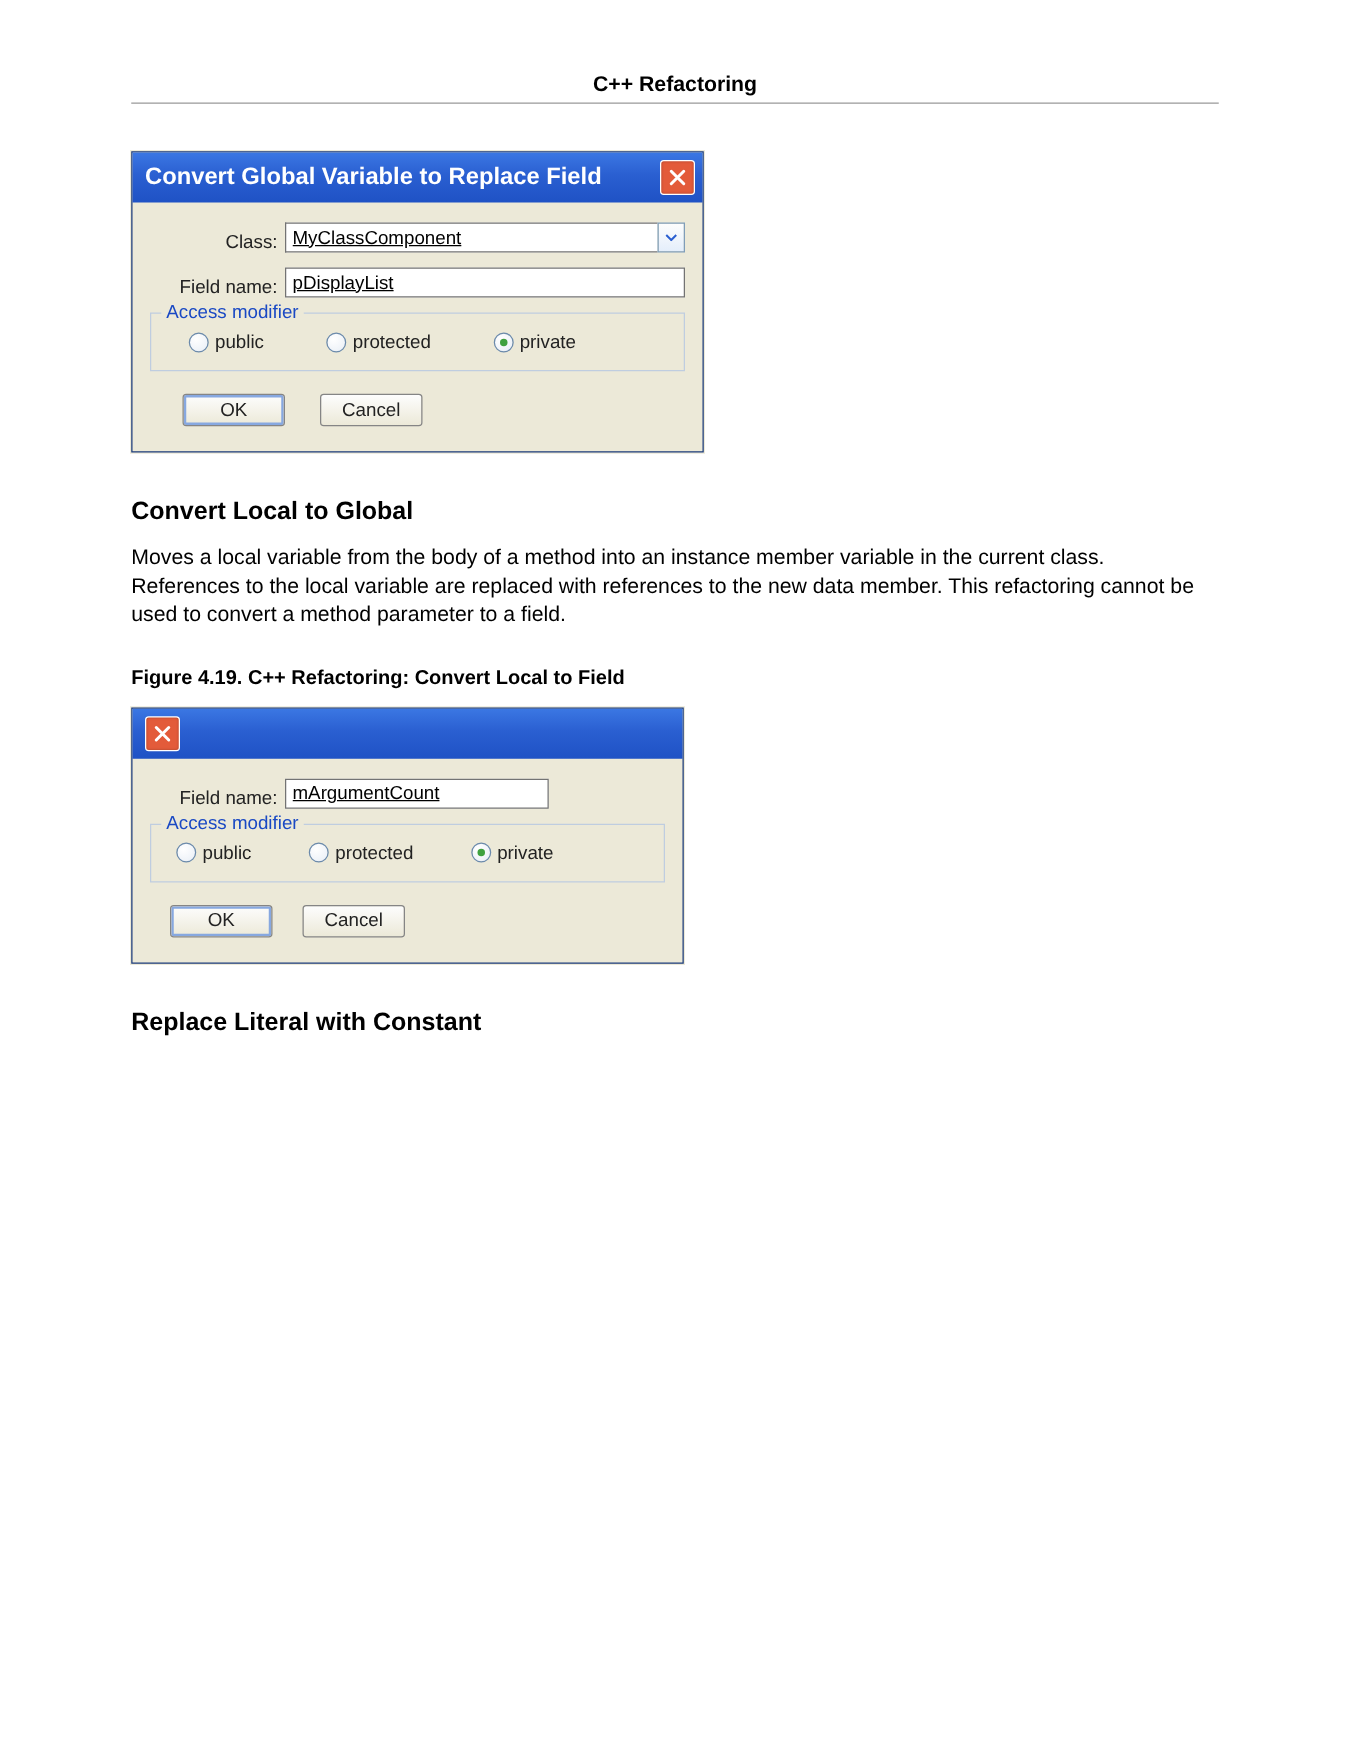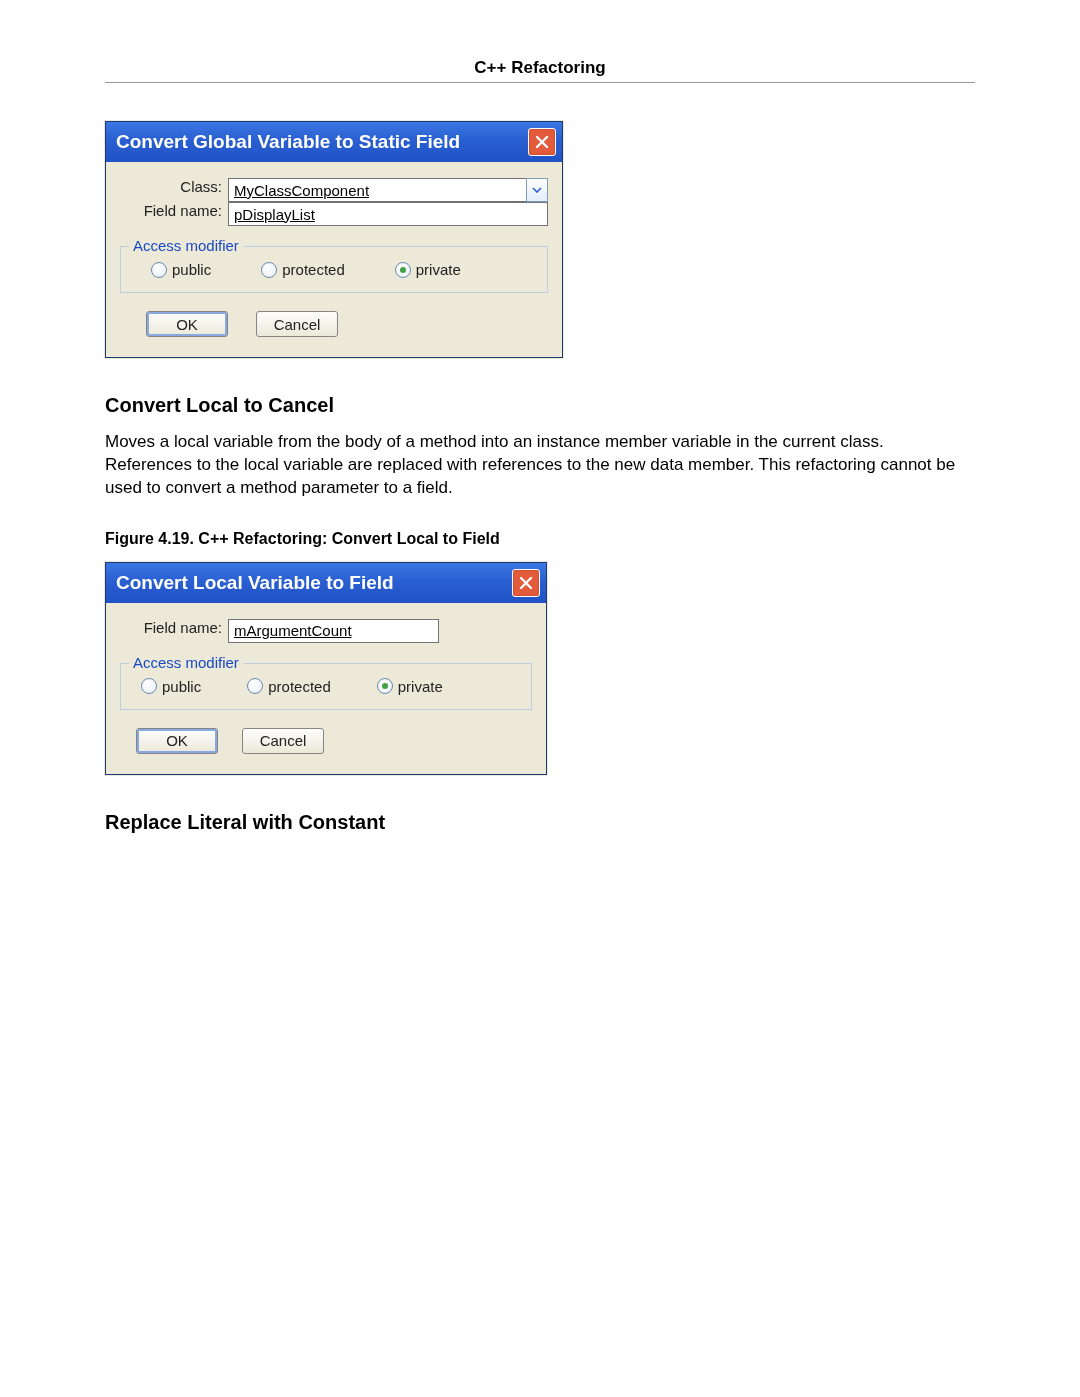--- a/index.html
+++ b/index.html
@@ -60,21 +60,22 @@
   }
   .close-btn svg { display:block; }
   .dlg-body {
     padding: 16px 14px 14px 14px;
     font-family: Tahoma, Arial, sans-serif;
     font-size: 15px;
     color: #222;
   }
   .form-row {
     display: flex;
-    align-items: flex-start;
+    align-items: flex-end;
+    margin-bottom: 12px;
   }
   .form-label {
     width: 102px;
     text-align: right;
     padding-right: 6px;
   }
   .text-input {
     flex: 1;
     height: 24px;
     border: 1px solid #737373;
@@ -98,21 +99,21 @@
     height: 24px;
     border: 1px solid #7f9db9;
     background: linear-gradient(to bottom, #fdfdfd, #e4eefb);
     display: flex;
     align-items: center;
     justify-content: center;
     box-sizing: border-box;
   }
   .fieldset {
     border: 1px solid #bfcde0;
-    margin: 20px 0 18px 0;
+    margin: 4px 0 18px 0;
     padding: 14px 10px 14px 10px;
     position: relative;
   }
   .fieldset-legend {
     position: absolute;
     top: -10px;
     left: 8px;
     background: #ece9d8;
     padding: 0 4px;
     color: #1a49c4;
@@ -196,21 +197,21 @@
 </head>
 <body>
 
 <div class="page">
   <div class="running-header">C++ Refactoring</div>
   <hr class="hr">
   <div class="section-gap-top"></div>
 
   <div class="dialog">
     <div class="titlebar">
-      <span>Convert Global Variable to Static Field</span>
+      <span>Convert Global Variable to Replace Field</span>
       <span class="close-btn">
         <svg width="14" height="14" viewBox="0 0 14 14">
             <path d="M2 2 L12 12 M12 2 L2 12" stroke="#fff" stroke-width="2.4" stroke-linecap="round"></path>
           </svg>
       </span>
     </div>
     <div class="dlg-body">
       <div class="form-row">
         <span class="form-label">Class:</span>
         <div class="combo">
@@ -243,28 +244,27 @@
           </label>
         </div>
       </div>
       <div class="button-row">
         <span class="xp-btn default">OK</span>
         <span class="xp-btn">Cancel</span>
       </div>
     </div>
   </div>
 
-  <h3 class="section">Convert Local to Cancel</h3>
+  <h3 class="section">Convert Local to Global</h3>
   <p class="body">Moves a local variable from the body of a method into an instance member variable in the current class. References to the local variable are replaced with references to the new data member. This refactoring cannot be used to convert a method parameter to a field.</p>
 
   <div class="fig-caption">Figure 4.19.  C++ Refactoring: Convert Local to Field</div>
 
   <div class="dialog" style="width:440px">
     <div class="titlebar">
-      <span>Convert Local Variable to Field</span>
       <span class="close-btn">
         <svg width="14" height="14" viewBox="0 0 14 14">
             <path d="M2 2 L12 12 M12 2 L2 12" stroke="#fff" stroke-width="2.4" stroke-linecap="round"></path>
           </svg>
       </span>
     </div>
     <div class="dlg-body">
       <div class="form-row">
         <span class="form-label">Field name:</span>
         <input class="text-input" style="flex: 0 0 152px;" value="mArgumentCount">

